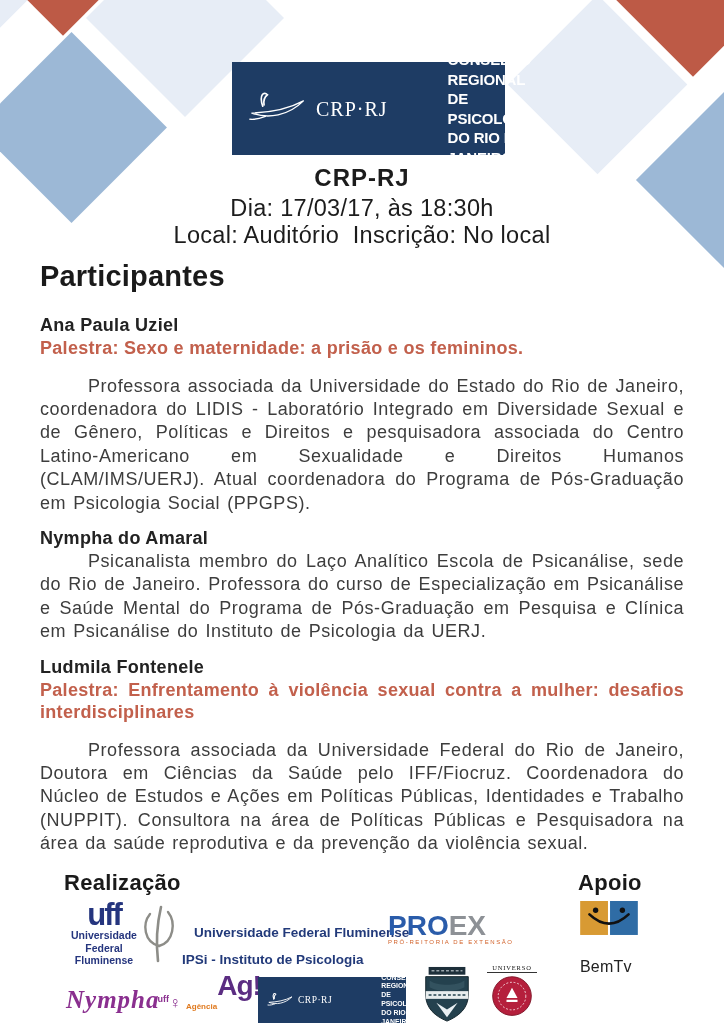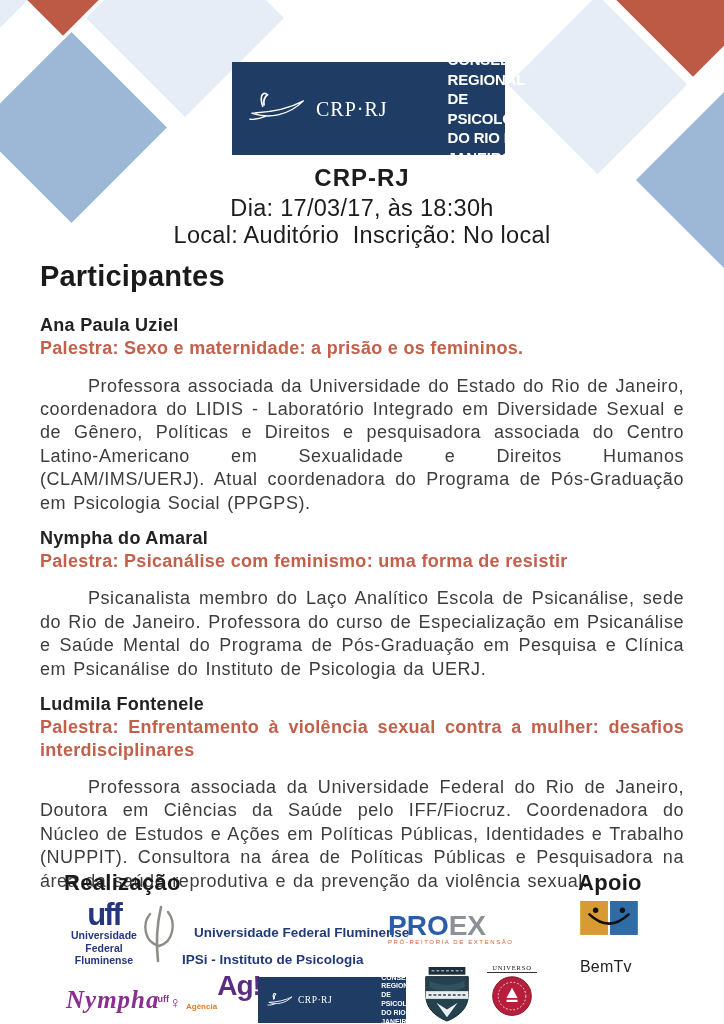--- a/index.html
+++ b/index.html
@@ -128,21 +128,20 @@
     <h1 class="participants-heading">Participantes</h1>
 
     <div>
       <p class="speaker-name">Ana Paula Uziel</p>
       <p class="talk">Palestra: Sexo e maternidade: a prisão e os femininos.</p>
       <p class="bio">Professora associada da Universidade do Estado do Rio de Janeiro, coordenadora do LIDIS - Laboratório Integrado em Diversidade Sexual e de Gênero, Políticas e Direitos e pesquisadora associada do Centro Latino-Americano em Sexualidade e Direitos Humanos (CLAM/IMS/UERJ). Atual coordenadora do Programa de Pós-Graduação em Psicologia Social (PPGPS).</p>
     </div>
 
     <div>
       <p class="speaker-name">Nympha do Amaral</p>
-      <p class="talk">Palestra: Psicanálise com feminismo: uma forma de resistir</p>
       <p class="bio">Psicanalista membro do Laço Analítico Escola de Psicanálise, sede do Rio de Janeiro. Professora do curso de Especialização em Psicanálise e Saúde Mental do Programa de Pós-Graduação em Pesquisa e Clínica em Psicanálise do Instituto de Psicologia da UERJ.</p>
     </div>
 
     <div>
       <p class="speaker-name">Ludmila Fontenele</p>
       <p class="talk">Palestra: Enfrentamento à violência sexual contra a mulher: desafios interdisciplinares</p>
       <p class="bio">Professora associada da Universidade Federal do Rio de Janeiro, Doutora em Ciências da Saúde pelo IFF/Fiocruz. Coordenadora do Núcleo de Estudos e Ações em Políticas Públicas, Identidades e Trabalho (NUPPIT). Consultora na área de Políticas Públicas e Pesquisadora na área da saúde reprodutiva e da prevenção da violência sexual.</p>
     </div>
   </div>
 

